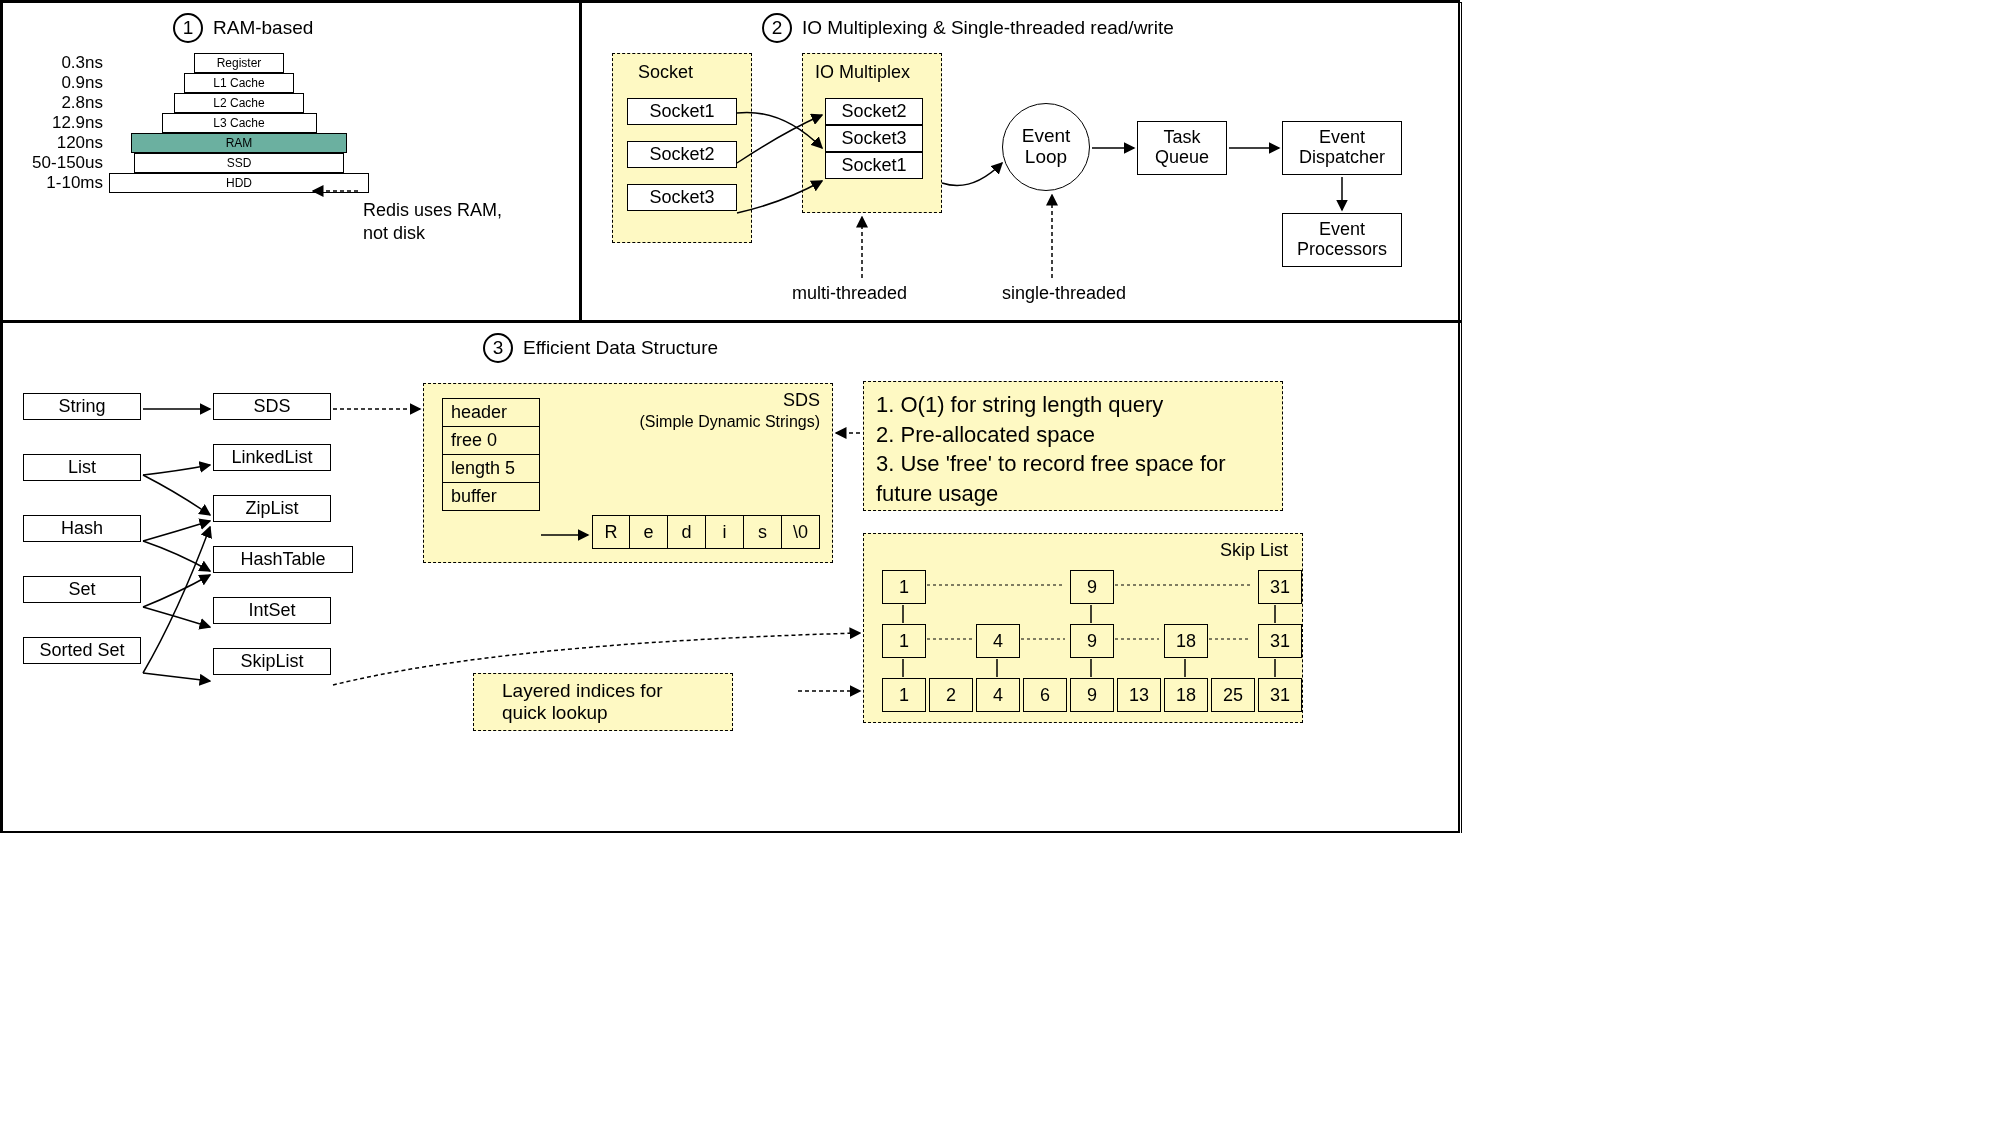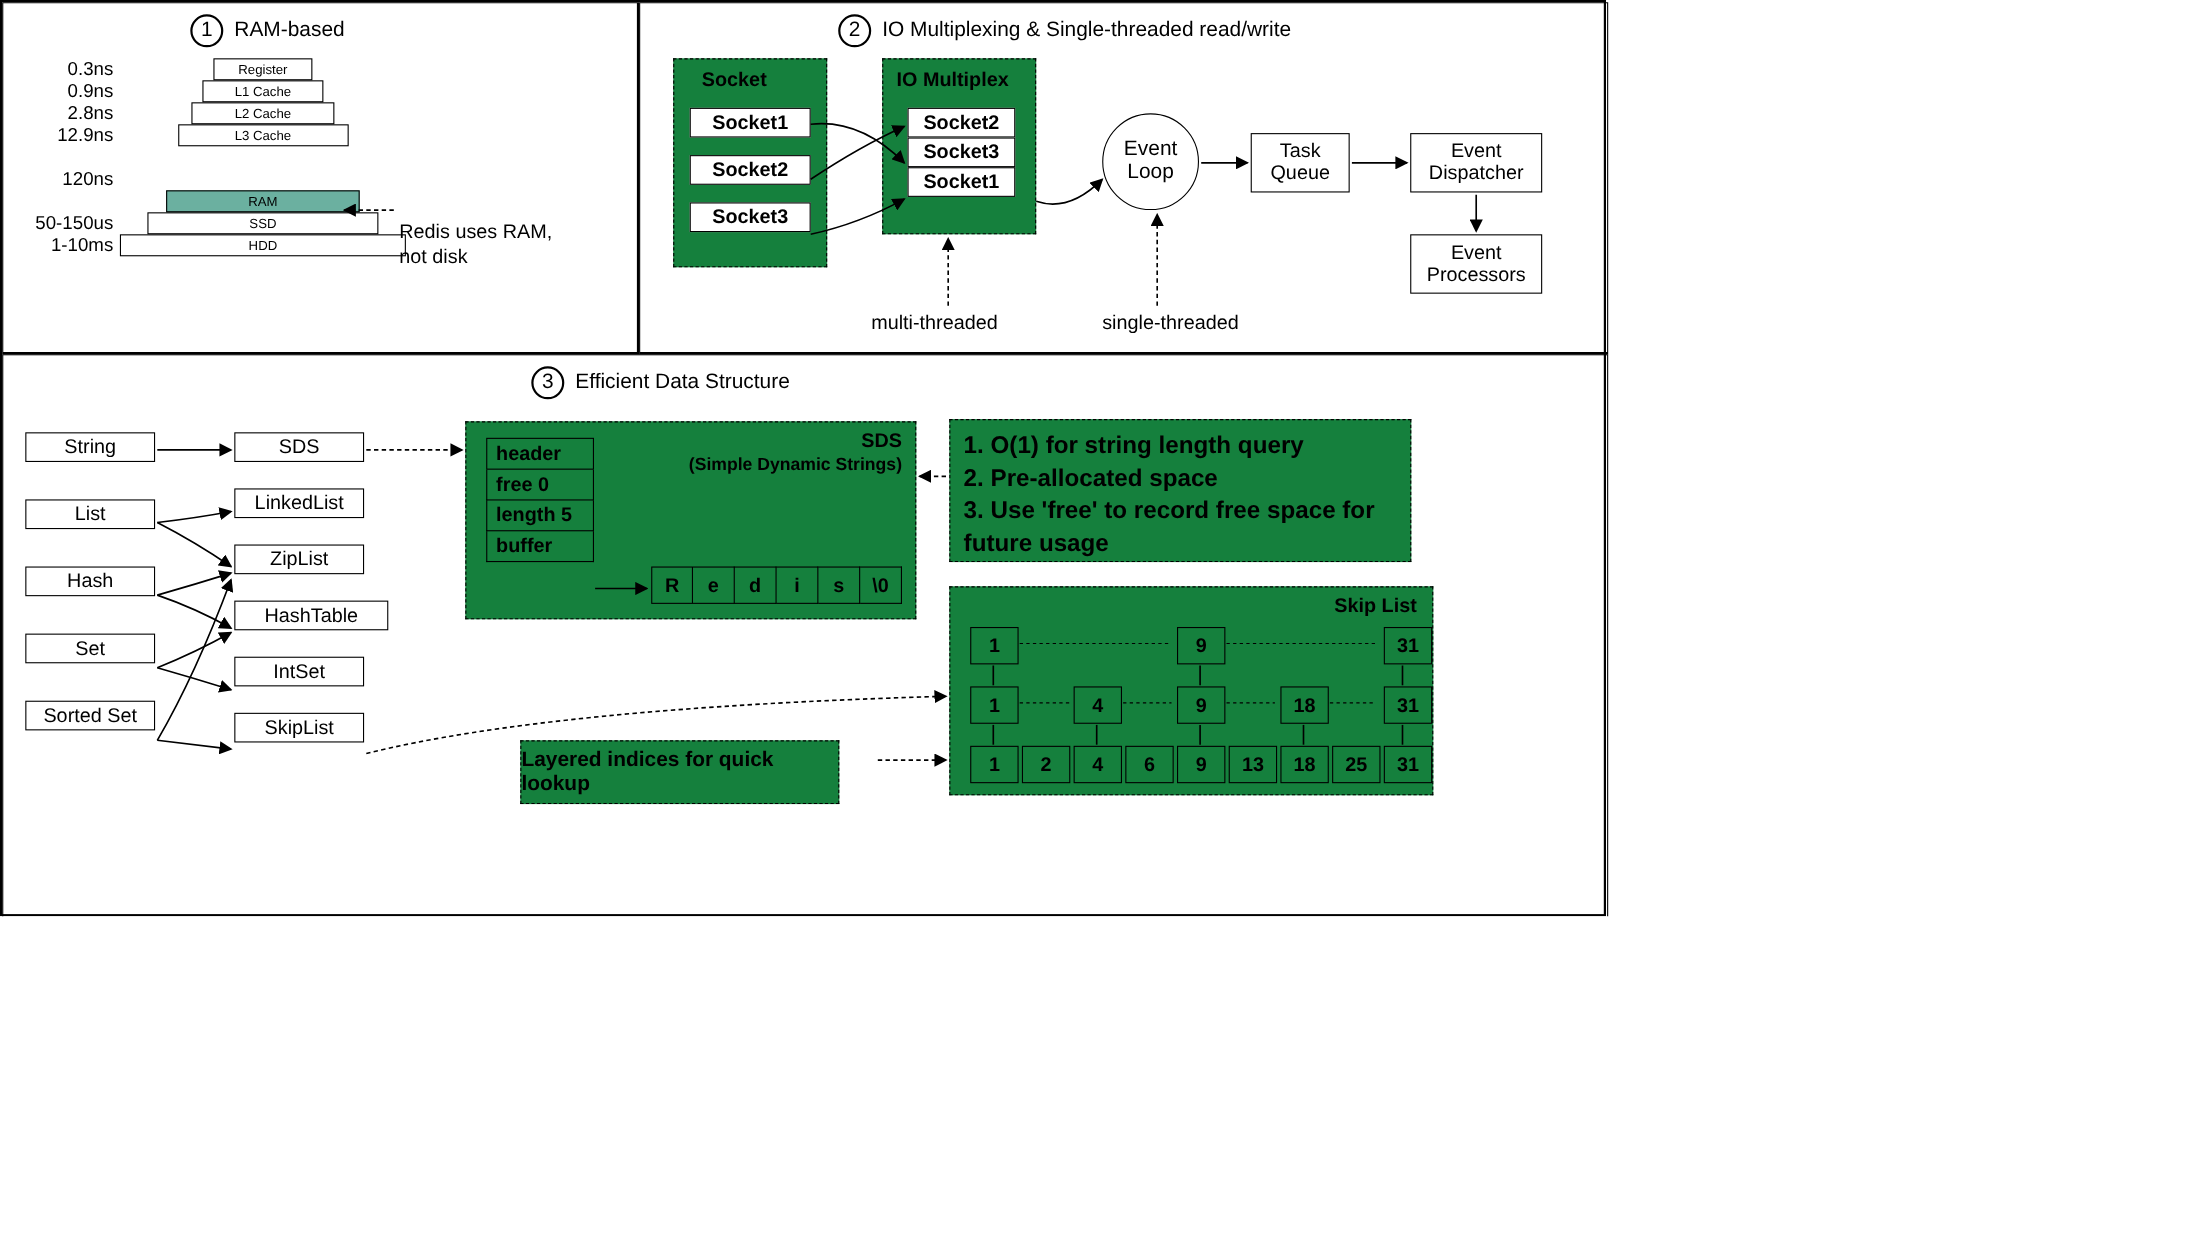--- a/index.html
+++ b/index.html
@@ -46,23 +46,22 @@
     background: #fff;
     text-align: center;
     display: flex;
     align-items: center;
     justify-content: center;
     font-size: 18px;
     padding: 2px 0;
   }
   .dashed-box {
     border: 1.5px dashed #000;
-    background: #15803d;
+    background: #fef9c3;
     position: absolute;
-    font-weight: bold;
   }
   .label {
     position: absolute;
     font-size: 18px;
   }
   .small-label { font-size: 16px; }
 
   
   .pyr { position: absolute; }
   .pyr-row { display: flex; align-items: center; }
@@ -116,21 +115,21 @@
         </div>
         <div class="pyr-row" style="justify-content: center;">
           <div class="pyr-label">12.9ns</div>
           <div style="width: 260px; display: flex; justify-content: center;">
             <div class="pyr-box" style="width: 155px;">L3 Cache</div>
           </div>
         </div>
         <div class="pyr-row" style="justify-content: center;">
           <div class="pyr-label">120ns</div>
           <div style="width: 260px; display: flex; justify-content: center;">
-            <div class="pyr-box ram-color" style="width: 176px; margin-top: 40px;">RAM</div>
+            <div class="pyr-box ram-color" style="width: 216px;">RAM</div>
           </div>
         </div>
         <div class="pyr-row" style="justify-content: center;">
           <div class="pyr-label">50-150us</div>
           <div style="width: 260px; display: flex; justify-content: center;">
             <div class="pyr-box" style="width: 210px;">SSD</div>
           </div>
         </div>
         <div class="pyr-row" style="justify-content: center;">
           <div class="pyr-label">1-10ms</div>
@@ -301,21 +300,21 @@
           <div class="skip-cell">4</div>
           <div class="skip-cell">6</div>
           <div class="skip-cell">9</div>
           <div class="skip-cell">13</div>
           <div class="skip-cell">18</div>
           <div class="skip-cell">25</div>
           <div class="skip-cell">31</div>
         </div>
     </div>
 
-    <div class="dashed-box" style="left:470px; top:350px; width:290px; padding:6px 0;">
+    <div class="dashed-box" style="left:470px; top:350px; width:260px; padding:6px 28px;">
       <span>Layered indices for quick lookup</span>
     </div>
 
     <svg class="overlay" width="1460" height="513">
       <defs>
         <marker id="arr3" markerWidth="8" markerHeight="8" refX="7" refY="4" orient="auto">
           <path d="M0,0 L8,4 L0,8 Z" fill="#000"></path>
         </marker>
       </defs>
 

